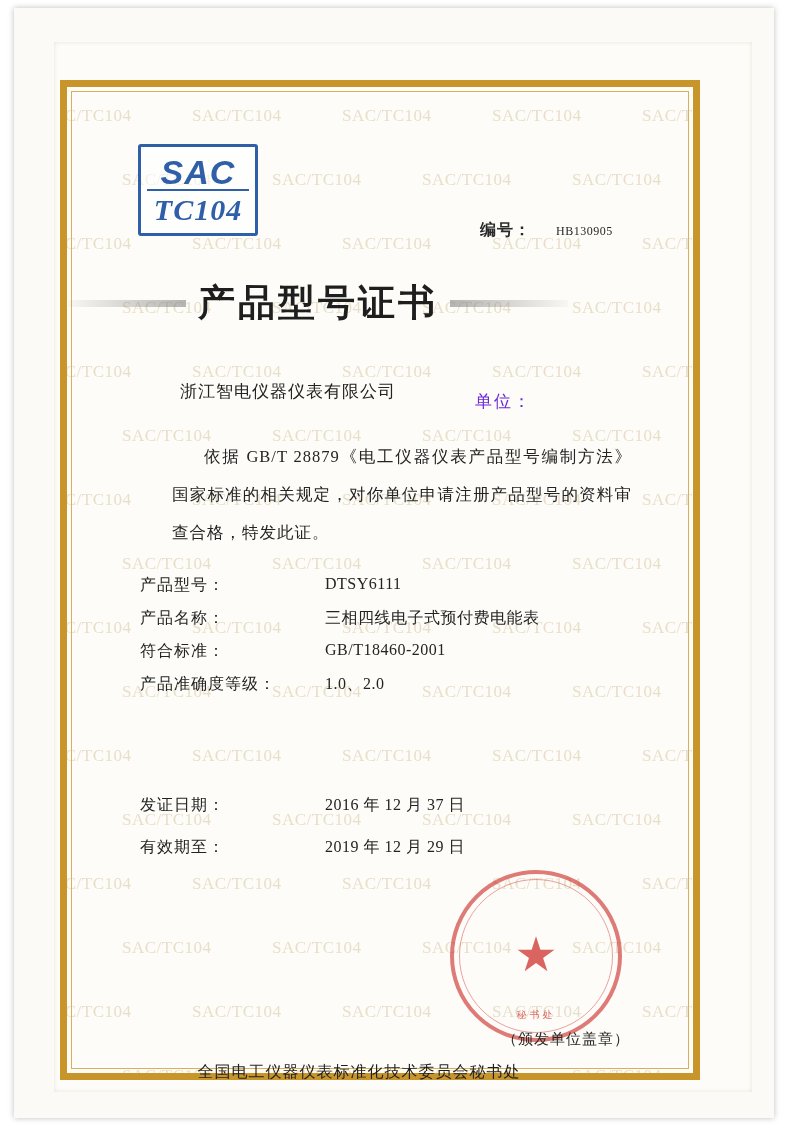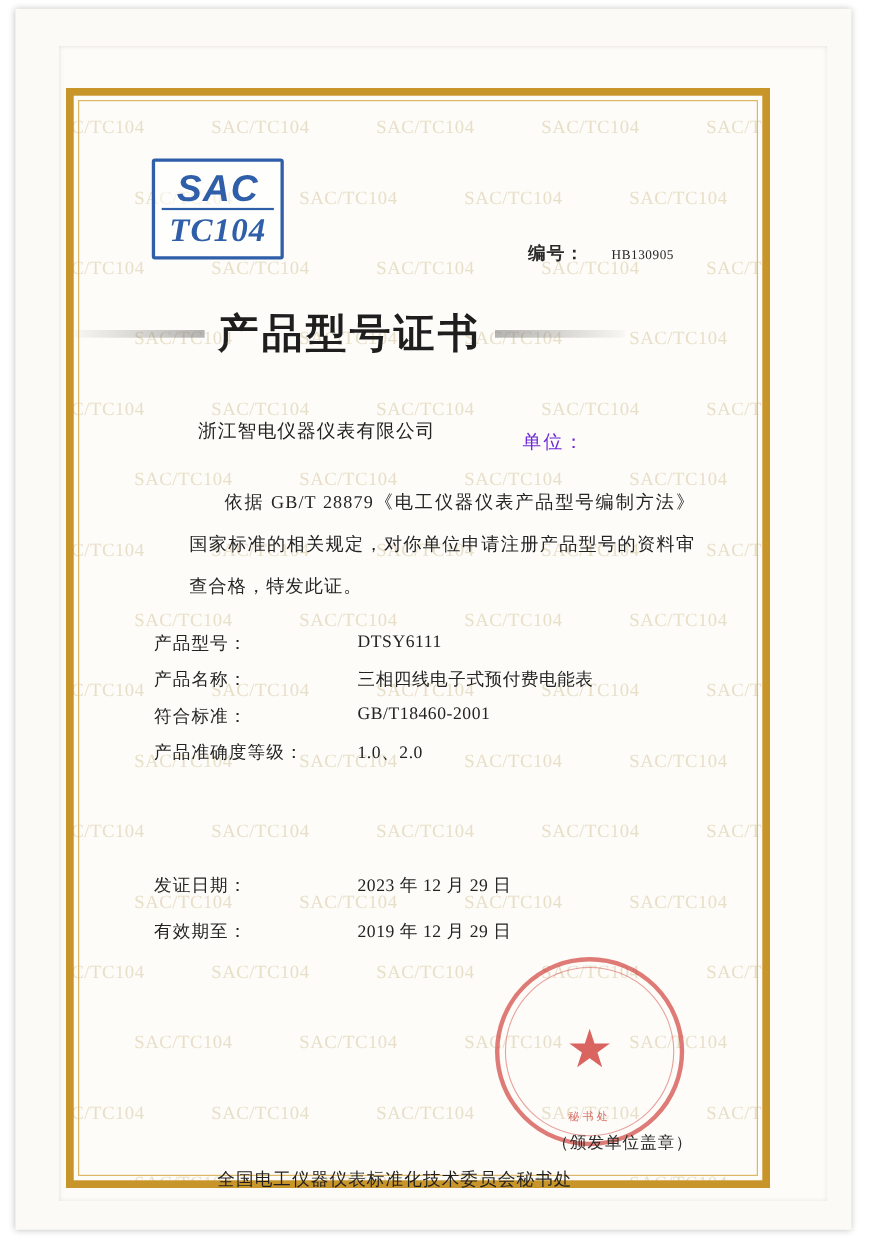--- a/index.html
+++ b/index.html
@@ -467,21 +467,21 @@
       </div>
       <div class="spec-row">
         <span class="spec-label">产品准确度等级：</span>
         <span class="spec-value">1.0、2.0</span>
       </div>
     </div>
 
     <div class="dates">
       <div class="date-row">
         <span class="date-label">发证日期：</span>
-        <span class="date-value">2023 年 12 月 29 日</span>
+        <span class="date-value">2016 年 12 月 37 日</span>
       </div>
       <div class="date-row">
         <span class="date-label">有效期至：</span>
         <span class="date-value">2019 年 12 月 29 日</span>
       </div>
     </div>
 
     <div class="seal">
       <div class="seal-inner"></div>
       <div class="seal-star">★</div>

